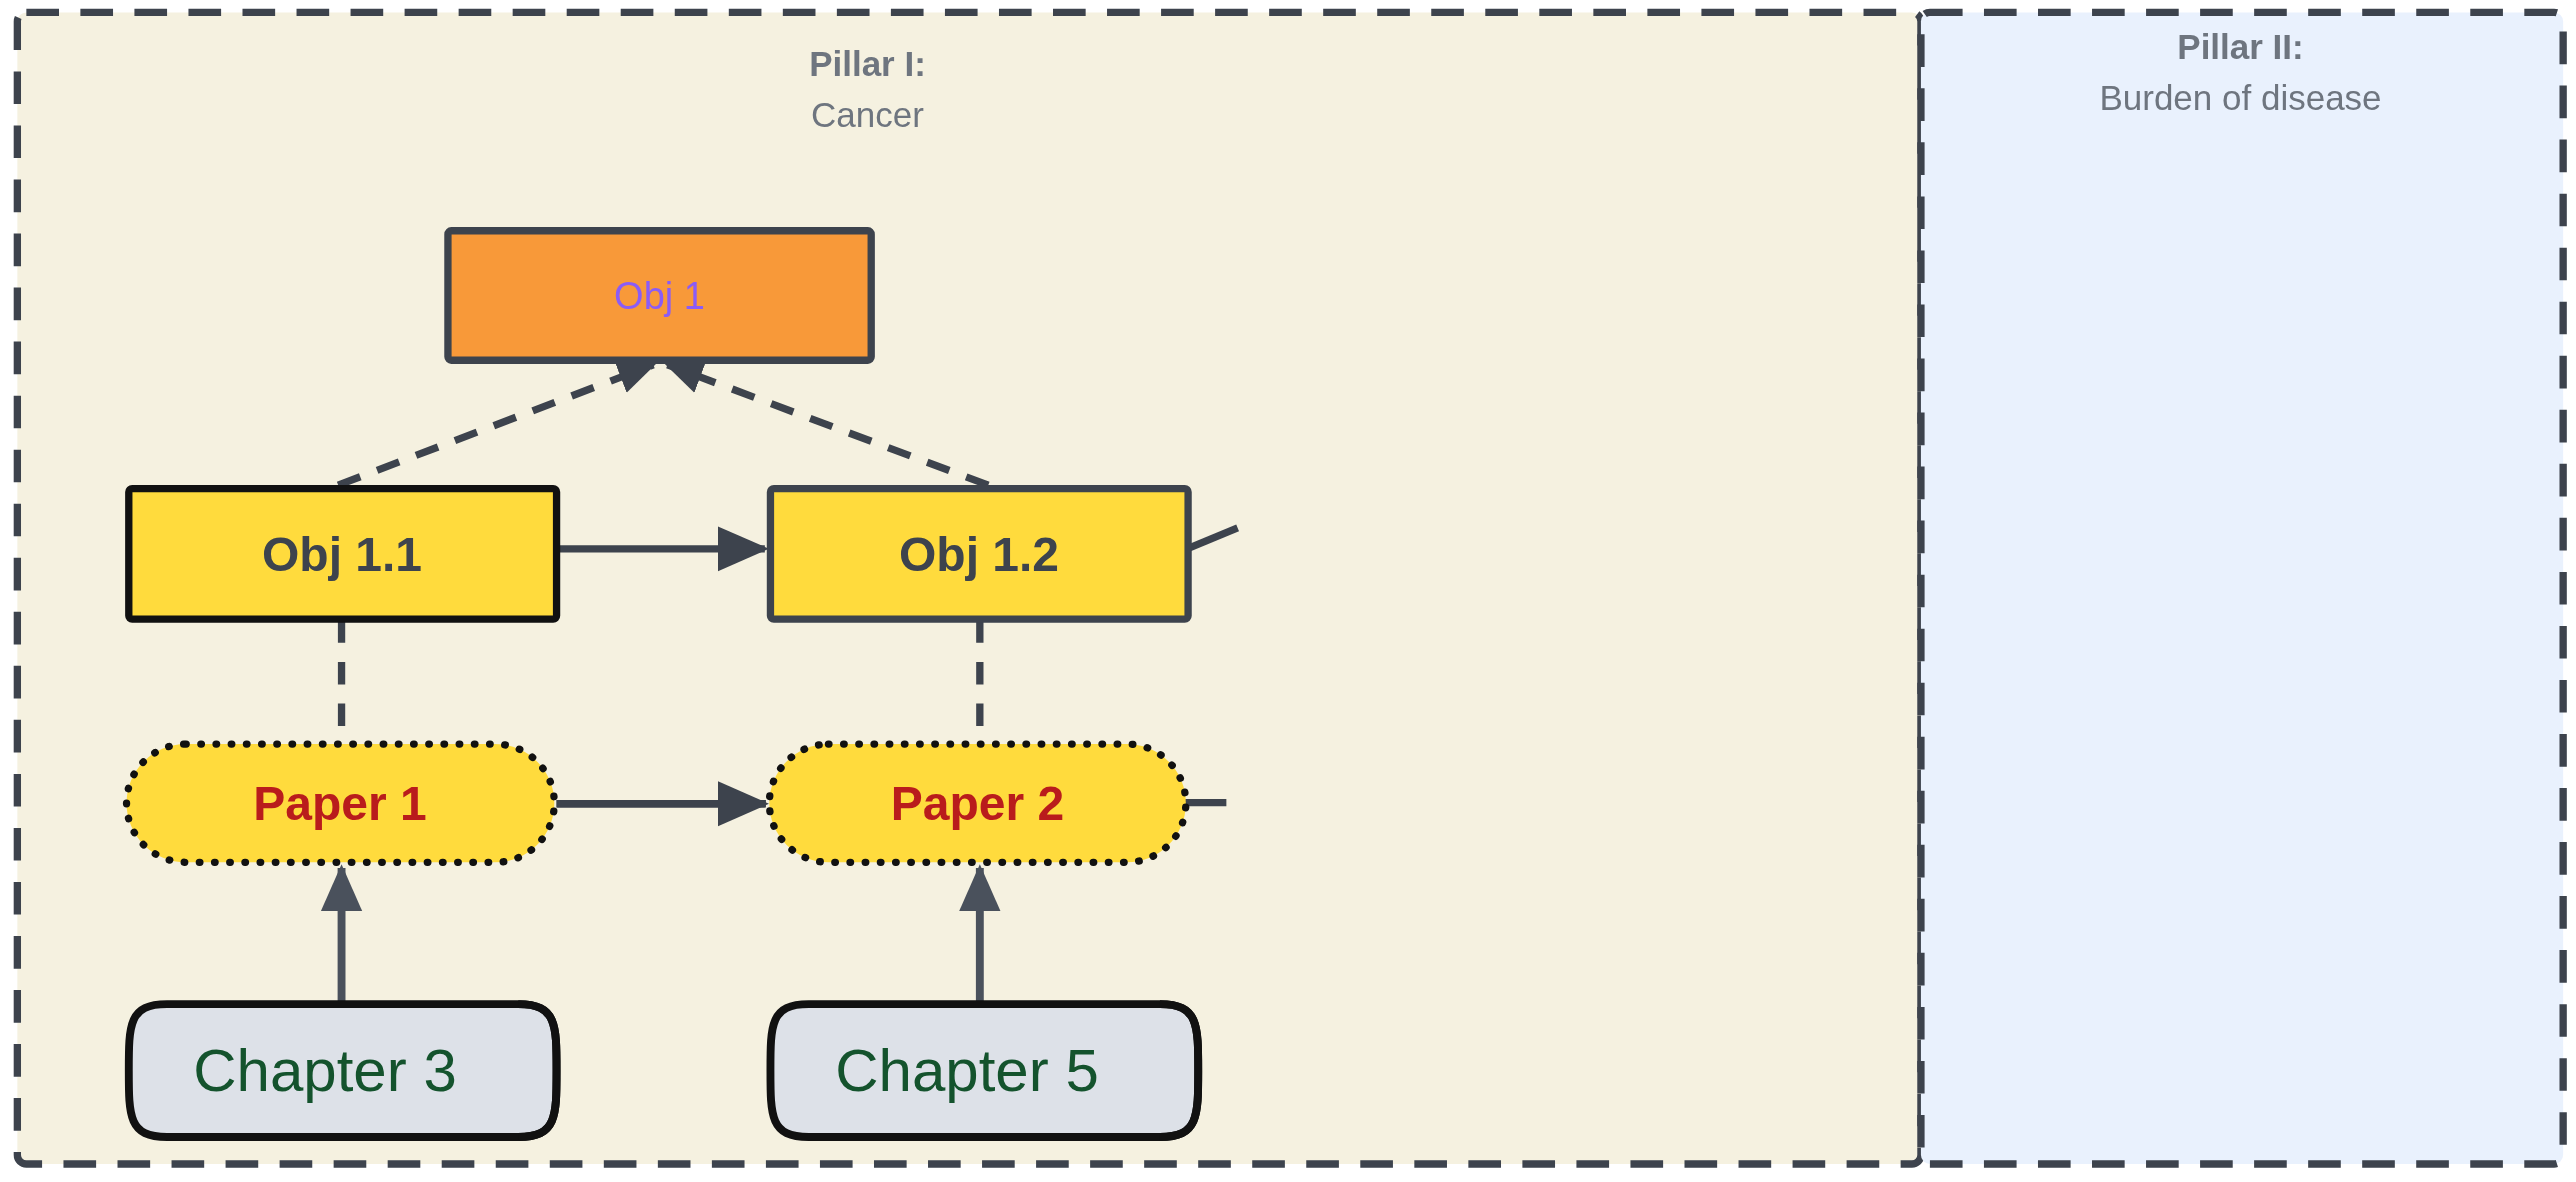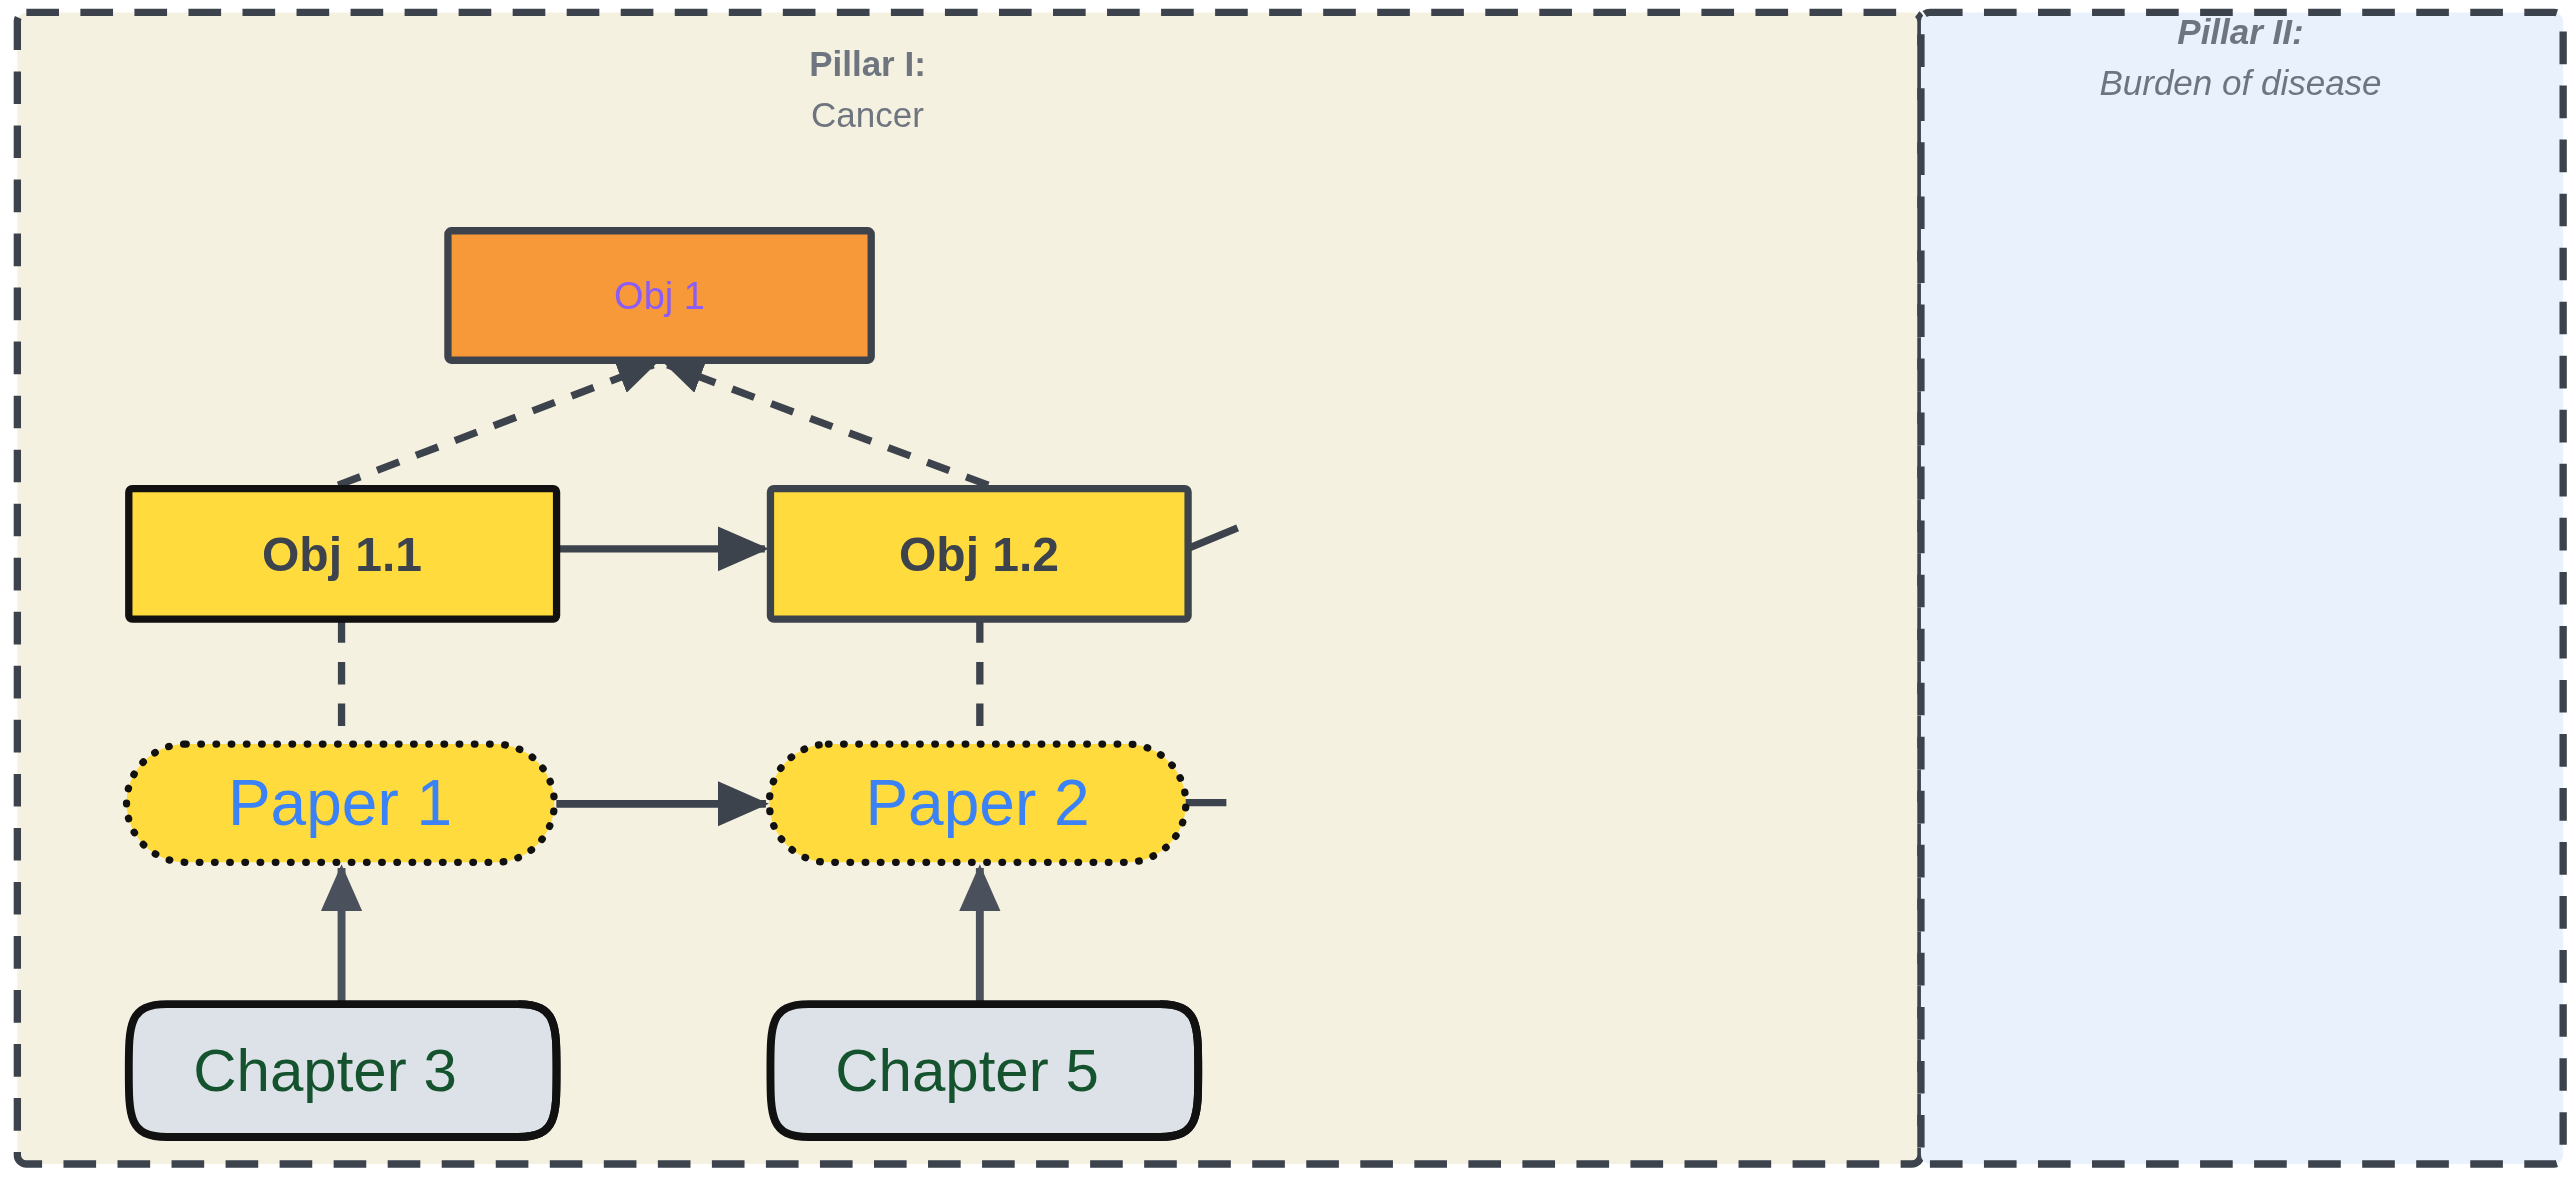--- a/index.html
+++ b/index.html
@@ -60,23 +60,23 @@
     font-size: 38px;
     color: #8b5cf6;
     font-weight: normal;
   }
   .lbl-obj-sub {
     font-size: 48px;
     color: #3d434d;
     font-weight: bold;
   }
   .lbl-paper {
-    font-size: 64px;
-    color: #3b82f6;
-    font-weight: normal;
+    font-size: 48px;
+    color: #b91c1c;
+    font-weight: bold;
   }
   .lbl-chapter {
     font-size: 60px;
     color: #14532d;
     font-weight: normal;
     text-align: center;
   }
 </style>
 </head>
 <body>
@@ -189,21 +189,21 @@
                C 2128 1784 2128 1820 2128 1902
                C 2128 1984 2128 2020 2060 2020" fill="none" stroke="#111111" stroke-width="14"></path>
     </g>
   </svg>
 
   <div class="pillar-title-group" style="left:693px; top:22.5px; width:349px;margin-top:23px;">
     <div class="pillar-title-main">Pillar I:</div>
     <div class="pillar-title-sub">Cancer</div>
   </div>
 
-  <div class="pillar-title-group" style="left:2004px; top:14px; width:473px;font-style:italic;">
+  <div class="pillar-title-group" style="left:2004px; top:29px; width:473px;">
     <div class="pillar-title-main">Pillar II:</div>
     <div class="pillar-title-sub">Burden of disease</div>
   </div>
 
   <div class="node-label lbl-obj1" style="left:448px; top:231px; width:423px; height:130px;">Obj 1</div>
 
   <div class="node-label lbl-obj-sub" style="left:128px; top:489px; width:428px; height:131px;">Obj 1.1</div>
 
   <div class="node-label lbl-obj-sub" style="left:770px; top:489px; width:418px; height:131px;">Obj 1.2</div>
 

